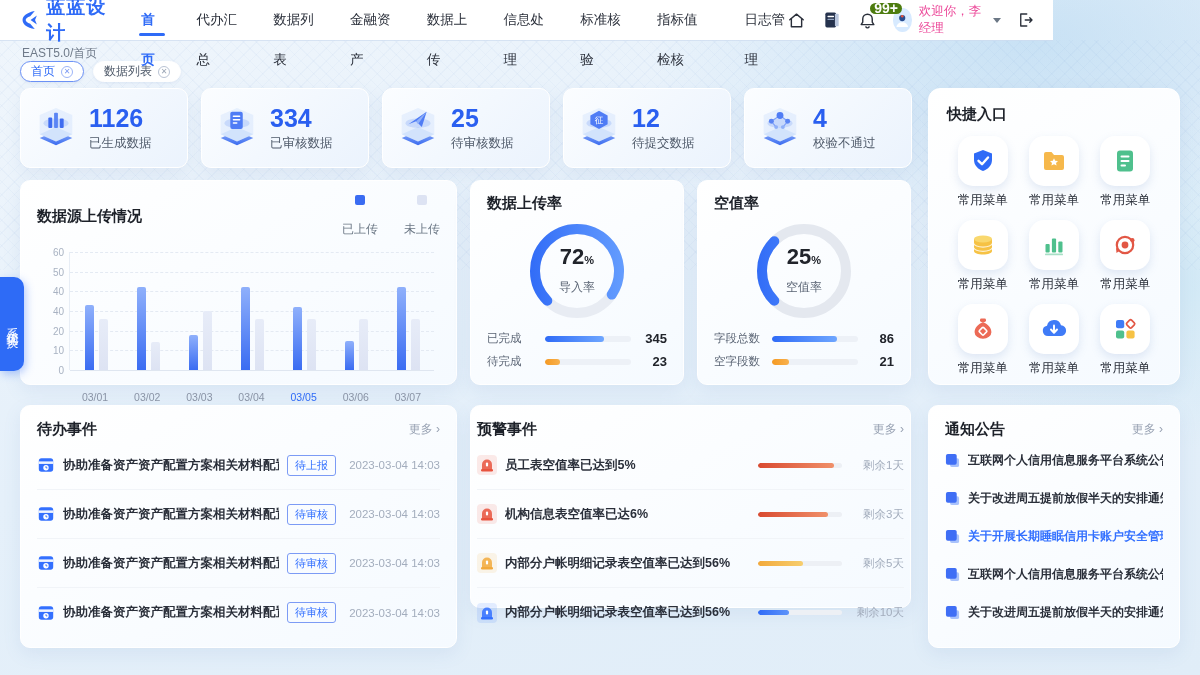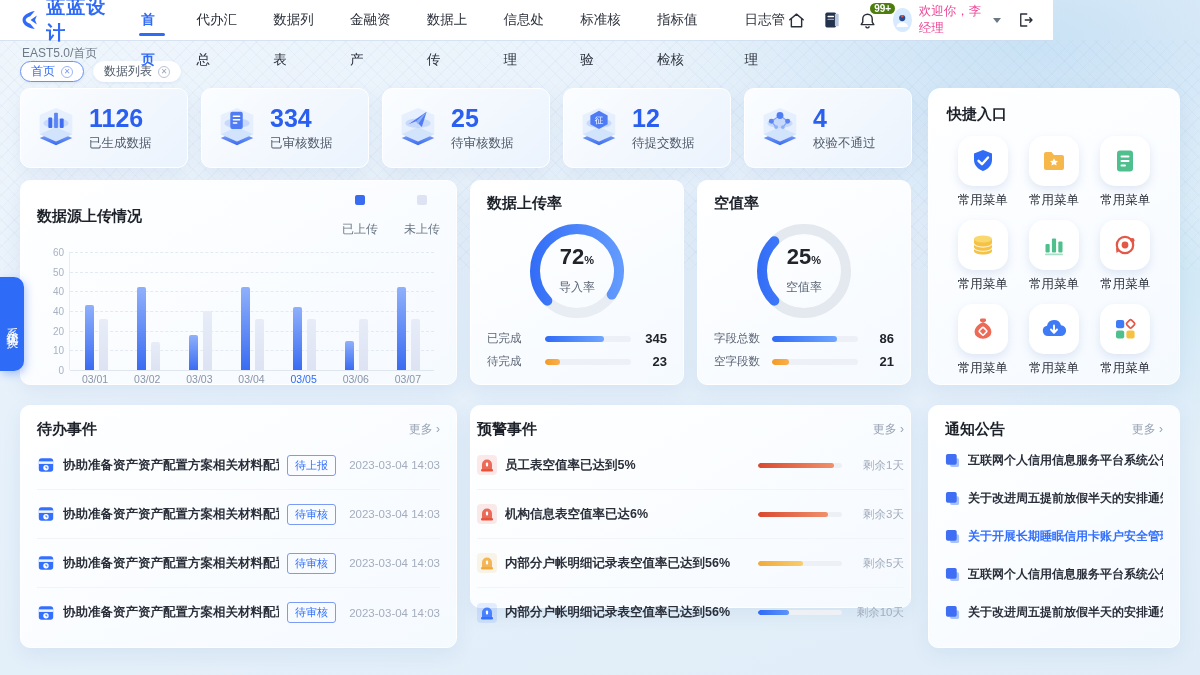--- a/index.html
+++ b/index.html
@@ -20,21 +20,21 @@
   .topbar{ position:absolute; left:0; top:0; width:1053px; height:40px; background:#fff;
     display:flex; align-items:center; padding:0 18px; box-shadow:0 1px 0 rgba(205,220,240,.7); z-index:5; }
   .logo{ display:flex; align-items:center; gap:6px; margin-right:26px; }
   .logo-text{ font-size:19px; font-weight:700; color:#2f6bf7; letter-spacing:1px; }
   .nav-menu{ display:flex; align-items:center; gap:34px; }
   .nav-item{ font-size:13.5px; color:#2a2f3a; cursor:pointer; position:relative; height:40px; line-height:40px; }
   .nav-item.active{ color:#2f6bf7; font-weight:700; }
   .nav-item.active::after{ content:""; position:absolute; left:50%; transform:translateX(-50%); bottom:4px; width:26px; height:3px; border-radius:2px; background:#2f6bf7; }
   .top-right{ margin-left:auto; display:flex; align-items:center; gap:16px; }
   .tb-ic{ position:relative; width:22px; height:22px; display:flex; align-items:center; justify-content:center; cursor:pointer; }
-  .badge{ position:absolute; top:-6px; left:12px; background:#4d7c0f; color:#fff; font-size:10px; line-height:11px; padding:0 4px; border-radius:7px; font-weight:700; }
+  .badge{ position:absolute; top:-6px; left:12px; background:#4d7c0f; color:#fff; font-size:14px; line-height:11px; padding:0 4px; border-radius:7px; font-weight:700; }
   .welcome{ display:flex; align-items:center; gap:7px; cursor:pointer; }
   .avatar{ width:24px; height:24px; border-radius:50%; background:#d7eaff; display:flex; align-items:center; justify-content:center; overflow:hidden; }
   .welcome-text{ font-size:12.5px; color:#ec4899; }
   .caret{ width:0; height:0; border-left:4px solid transparent; border-right:4px solid transparent; border-top:5px solid #6b7785; }
 
   
   .breadcrumb{ position:absolute; left:22px; top:45px; font-size:12px; color:#6f7a89; }
   .tabs{ position:absolute; left:20px; top:61px; display:flex; gap:9px; }
   .tab{ height:21px; display:flex; align-items:center; gap:6px; padding:0 10px; background:#fff; border-radius:11px; font-size:12px; color:#4e5969; cursor:pointer; border:1px solid #fff; box-shadow:0 1px 3px rgba(120,150,200,.15); }
   .tab.active{ border:1px solid #6d92f6; color:#2f6bf7; }
@@ -65,21 +65,21 @@
   .legend{ display:flex; gap:26px; }
   .legend-item{ display:flex; align-items:center; gap:16px; font-size:12px; color:#6b7785;flex-direction:column; }
   .legend-chip{ width:10px; height:10px; border-radius:2px; }
   .bar-plot{ position:relative; margin:14px 6px 0 32px; height:118px; border-left:1px solid #e7edf5; }
   .gridline{ position:absolute; left:0; right:0; height:0; border-top:1px dashed #e4eaf3; }
   .gridline.axis{ border-top:1px solid #dfe6f0; }
   .ytick{ position:absolute; left:-30px; width:24px; text-align:right; font-size:10px; color:#a8b2c2; transform:translateY(-50%); }
   .bar-groups{ position:absolute; left:0; right:0; top:0; bottom:0; display:flex; }
   .bar-group{ flex:1; display:flex; align-items:flex-end; justify-content:center; gap:5px; }
   .bar{ width:9px; border-radius:2px 2px 0 0; }
-  .bar-xlabels{ display:flex; margin:3px 6px 0 32px; }
+  .bar-xlabels{ display:flex; margin:21px 6px 0 32px; }
   .xlab{ flex:1; text-align:center; font-size:10.5px; color:#8a94a6; }
   .xlab.hl{ color:#2f6bf7; }
 
   
   .gaugecard{ top:180px; width:214px; height:205px; padding:13px 16px; }
   .g1{ left:470px; } .g2{ left:697px; }
   .gauge-wrap{ position:relative; width:104px; height:104px; margin:6px auto 2px; }
   .gauge-center{ position:absolute; inset:0; display:flex; flex-direction:column; align-items:center; justify-content:center; gap:8px; }
   .gauge-val{ font-size:22px; font-weight:700; color:#21242b; line-height:22px; }
   .gauge-unit{ font-size:11px; font-weight:700; }

